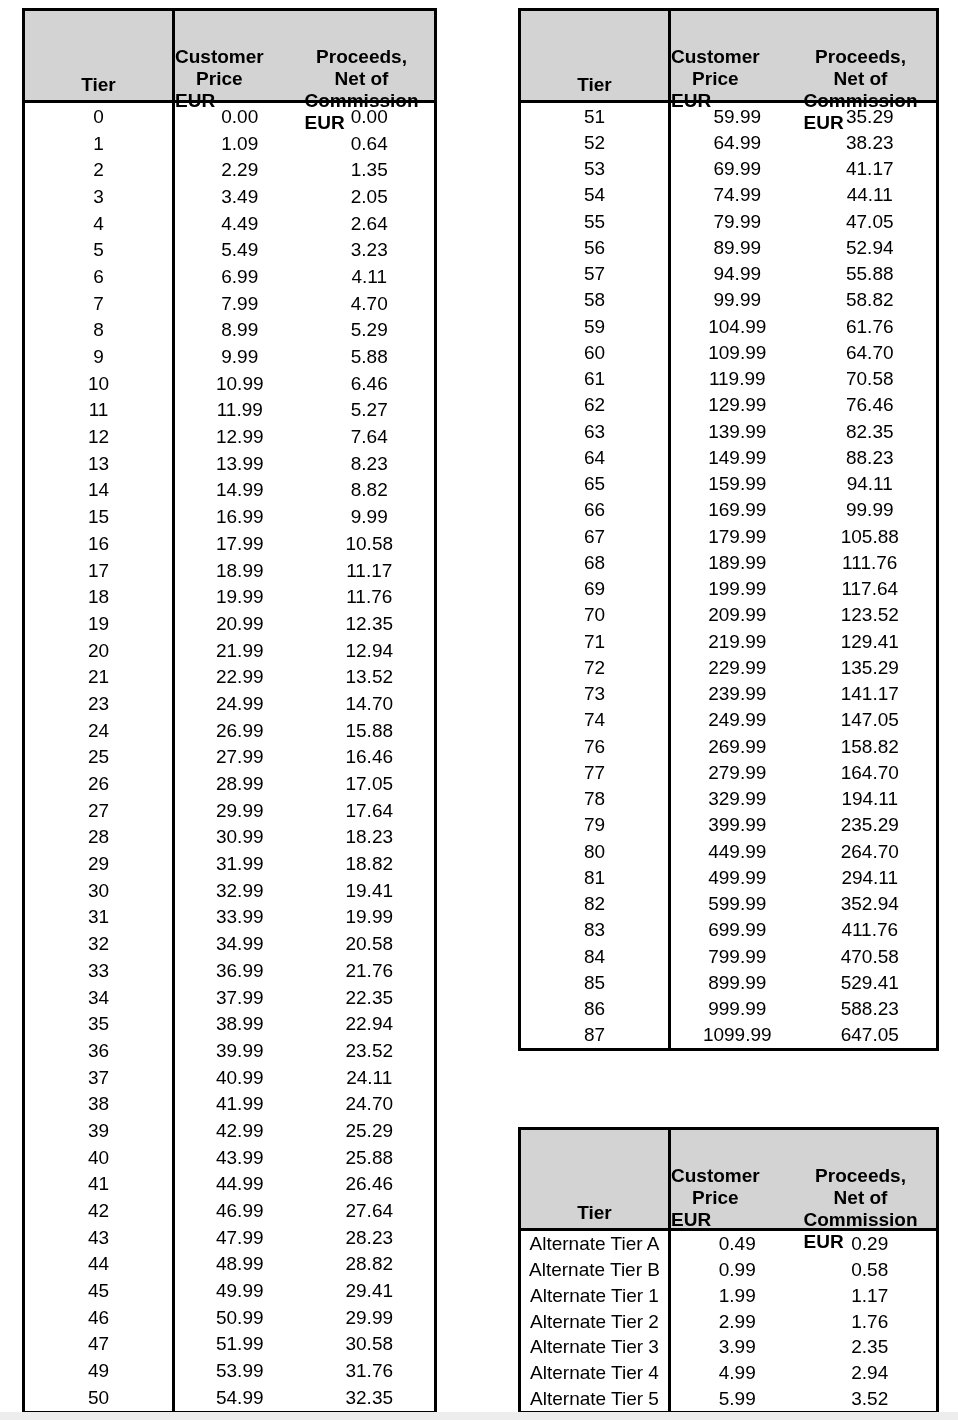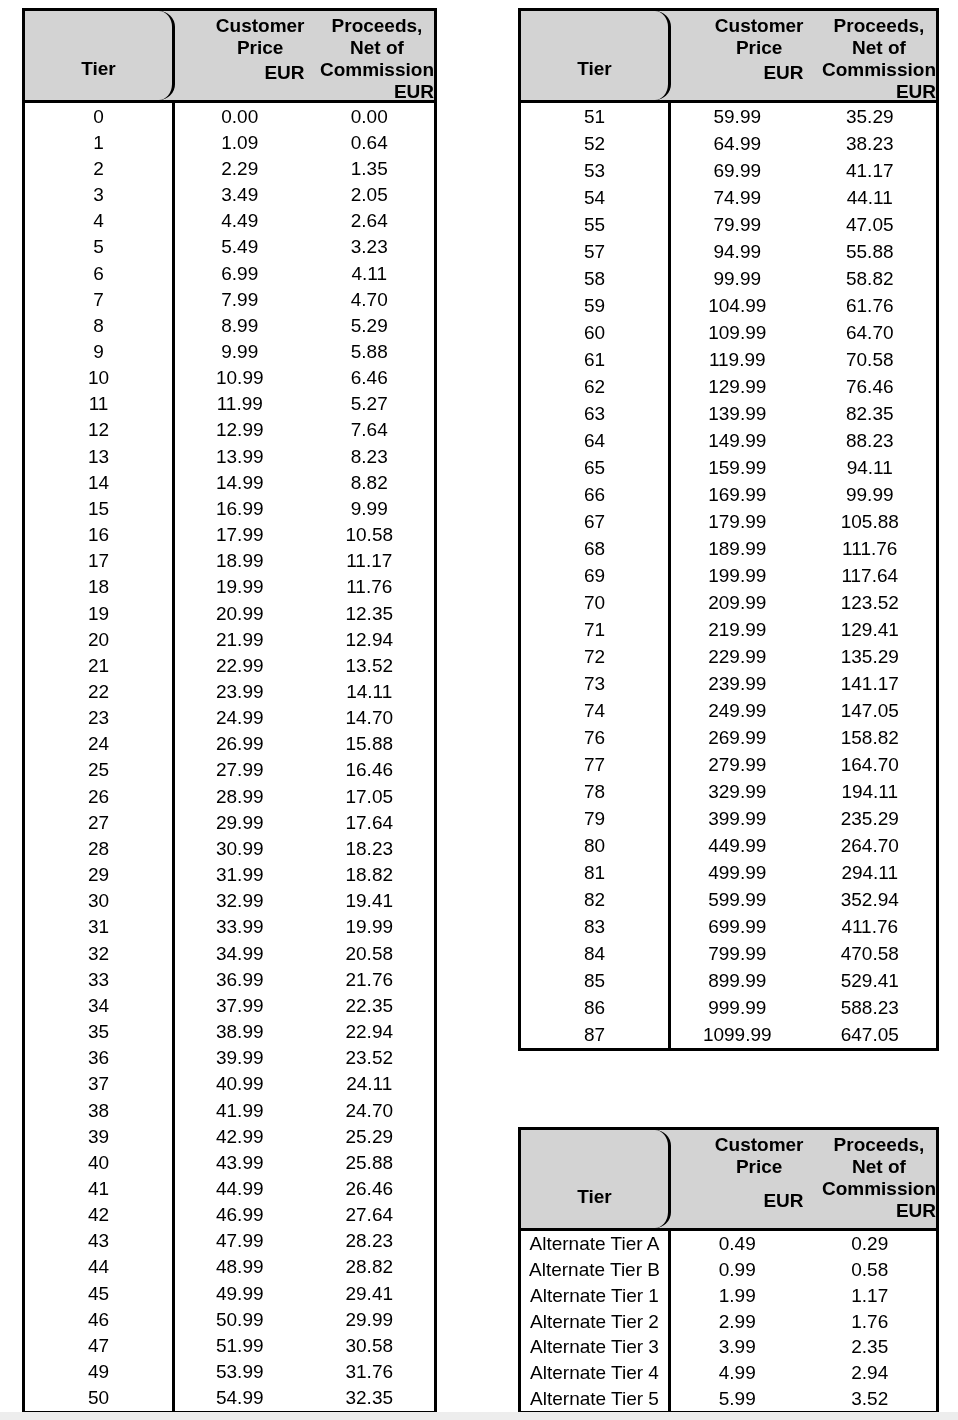--- a/index.html
+++ b/index.html
@@ -31,31 +31,31 @@
   }
   .table-alt .thead { height: 101px; }
 
   .tier-col {
     width: 150px;
     flex: 0 0 150px;
     border-right: 3px solid #000;
     display: flex;
     align-items: flex-end;
     justify-content: center;
-    padding-bottom: 20px;
-    border-radius: 16px;
+    padding-bottom: 4px;
   }
   .th-group { flex: 1; display: flex; }
   .th-sub {
     flex: 1;
     display: flex;
     flex-direction: column;
     justify-content: space-between;
-    align-items: flex-end;
+    align-items: flex-start;
     padding: 4px 0 16px;
+    margin-top: 31px;
   }
   .th-title {
     white-space: pre-line;
     text-align: center;
     font-weight: bold;
     font-size: 19px;
     line-height: 22px;
   }
   .th-eur, .th-tier {
     font-weight: bold;
@@ -220,25 +220,20 @@
           <div class="td tier-cell">20</div>
           <div class="td price-cell">21.99</div>
           <div class="td price-cell">12.94</div>
         </div>
         <div class="tr">
           <div class="td tier-cell">21</div>
           <div class="td price-cell">22.99</div>
           <div class="td price-cell">13.52</div>
         </div>
         <div class="tr">
-          <div class="td tier-cell">22</div>
-          <div class="td price-cell">23.99</div>
-          <div class="td price-cell">14.11</div>
-        </div>
-        <div class="tr">
           <div class="td tier-cell">23</div>
           <div class="td price-cell">24.99</div>
           <div class="td price-cell">14.70</div>
         </div>
         <div class="tr">
           <div class="td tier-cell">24</div>
           <div class="td price-cell">26.99</div>
           <div class="td price-cell">15.88</div>
         </div>
         <div class="tr">
@@ -408,20 +403,25 @@
           <div class="td tier-cell">54</div>
           <div class="td price-cell">74.99</div>
           <div class="td price-cell">44.11</div>
         </div>
         <div class="tr">
           <div class="td tier-cell">55</div>
           <div class="td price-cell">79.99</div>
           <div class="td price-cell">47.05</div>
         </div>
         <div class="tr">
+          <div class="td tier-cell">56</div>
+          <div class="td price-cell">89.99</div>
+          <div class="td price-cell">52.94</div>
+        </div>
+        <div class="tr">
           <div class="td tier-cell">57</div>
           <div class="td price-cell">94.99</div>
           <div class="td price-cell">55.88</div>
         </div>
         <div class="tr">
           <div class="td tier-cell">58</div>
           <div class="td price-cell">99.99</div>
           <div class="td price-cell">58.82</div>
         </div>
         <div class="tr">

